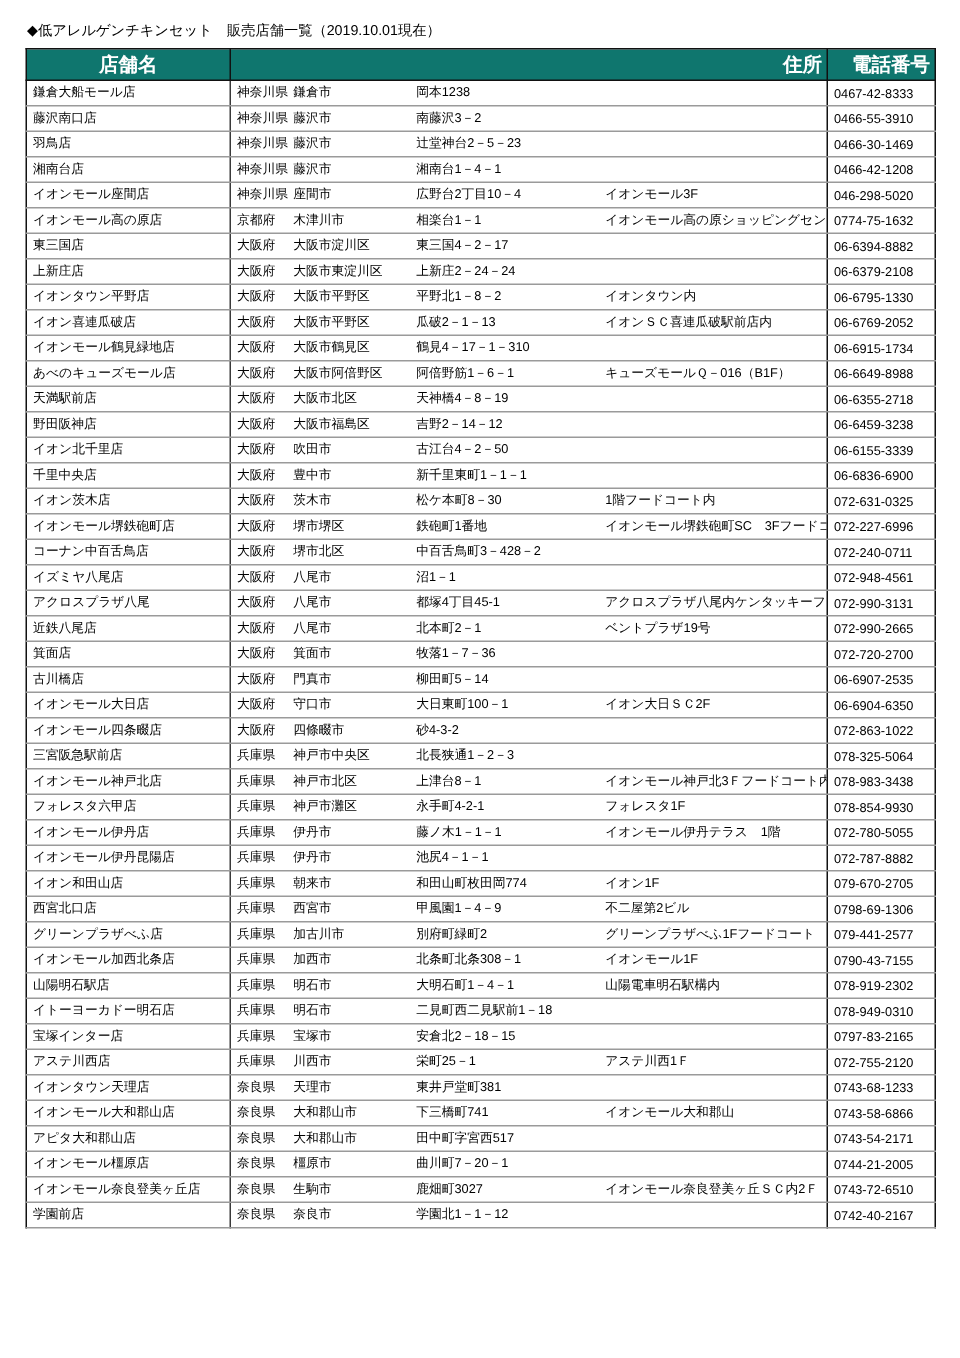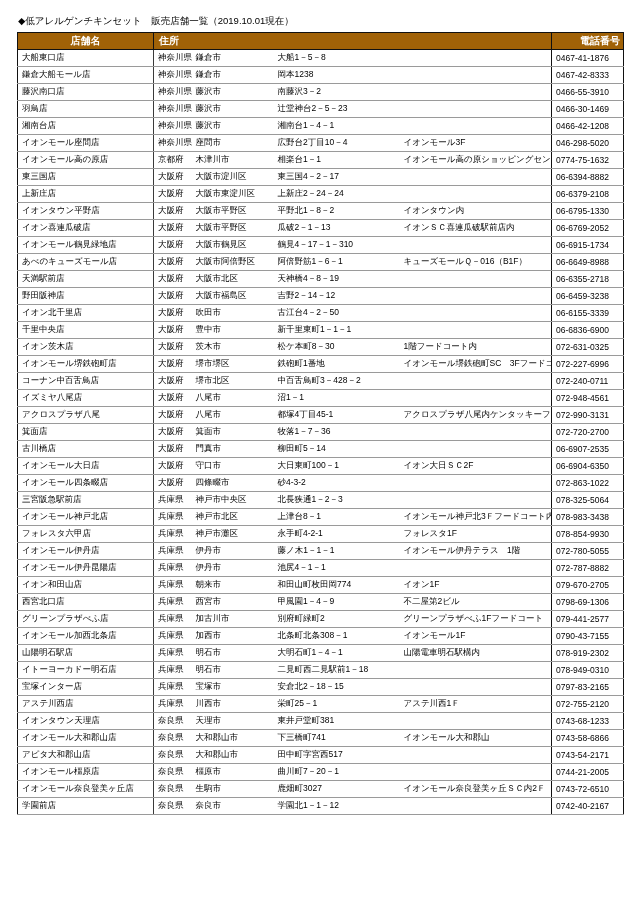--- a/index.html
+++ b/index.html
@@ -36,33 +36,33 @@
     border: 1px solid #111111;
   }
   table.store-table col.c-name   { width: 136px; }
   table.store-table col.c-pref   { width: 40px;  }
   table.store-table col.c-city   { width: 80px;  }
   table.store-table col.c-addr   { width: 128px; }
   table.store-table col.c-note   { width: 150px; }
   table.store-table col.c-tel    { width: 72px;  }
 
   thead th {
-    background: #a16207;
+    background: #0f766e;
     color: #ffffff;
-    font-size: 10px;
+    font-size: 13px;
     font-weight: bold;
     height: 14px;
     padding: 1px 3px;
     border: 1px solid #111111;
     text-align: center;
     white-space: nowrap;
     vertical-align: middle;
   }
   thead th.th-name { text-align: center; }
-  thead th.th-addr { text-align: left; padding-left: 5px; }
+  thead th.th-addr { text-align: right; padding-left: 5px; }
   thead th.th-tel  { text-align: right; }
 
   tbody td {
     font-size: 8.5px;
     height: 16px;
     padding: 0px 3px;
     border: 1px solid #3a3a3a;
     border-top-color: #9a9a9a;
     border-bottom-color: #9a9a9a;
     vertical-align: middle;
@@ -95,28 +95,20 @@
     </colgroup>
     <thead>
       <tr>
         <th class="th-name">店舗名</th>
         <th class="th-addr" colspan="4">住所</th>
         <th class="th-tel">電話番号</th>
       </tr>
     </thead>
     <tbody id="table-body">
         <tr>
-          <td class="cell-name">大船東口店</td>
-          <td class="cell-pref">神奈川県</td>
-          <td class="cell-city">鎌倉市</td>
-          <td class="cell-addr">大船1－5－8</td>
-          <td class="cell-note"></td>
-          <td class="cell-tel">0467-41-1876</td>
-        </tr>
-        <tr>
           <td class="cell-name">鎌倉大船モール店</td>
           <td class="cell-pref">神奈川県</td>
           <td class="cell-city">鎌倉市</td>
           <td class="cell-addr">岡本1238</td>
           <td class="cell-note"></td>
           <td class="cell-tel">0467-42-8333</td>
         </tr>
         <tr>
           <td class="cell-name">藤沢南口店</td>
           <td class="cell-pref">神奈川県</td>
@@ -271,20 +263,28 @@
         </tr>
         <tr>
           <td class="cell-name">アクロスプラザ八尾</td>
           <td class="cell-pref">大阪府</td>
           <td class="cell-city">八尾市</td>
           <td class="cell-addr">都塚4丁目45-1</td>
           <td class="cell-note">アクロスプラザ八尾内ケンタッキーフライドチキン</td>
           <td class="cell-tel">072-990-3131</td>
         </tr>
         <tr>
+          <td class="cell-name">近鉄八尾店</td>
+          <td class="cell-pref">大阪府</td>
+          <td class="cell-city">八尾市</td>
+          <td class="cell-addr">北本町2－1</td>
+          <td class="cell-note">ベントプラザ19号</td>
+          <td class="cell-tel">072-990-2665</td>
+        </tr>
+        <tr>
           <td class="cell-name">箕面店</td>
           <td class="cell-pref">大阪府</td>
           <td class="cell-city">箕面市</td>
           <td class="cell-addr">牧落1－7－36</td>
           <td class="cell-note"></td>
           <td class="cell-tel">072-720-2700</td>
         </tr>
         <tr>
           <td class="cell-name">古川橋店</td>
           <td class="cell-pref">大阪府</td>

